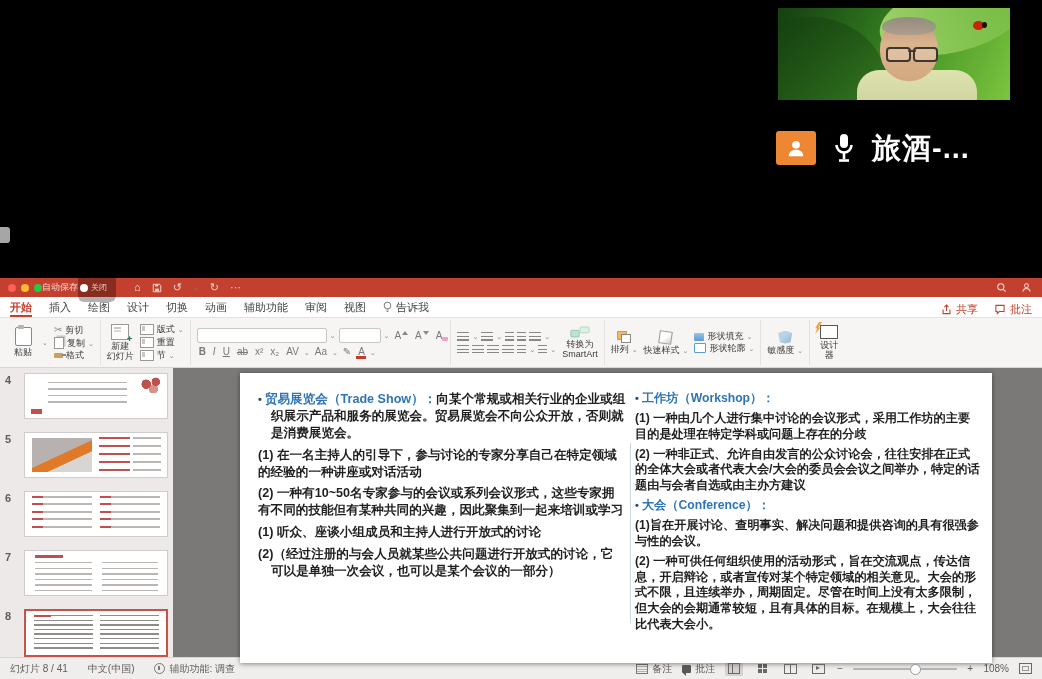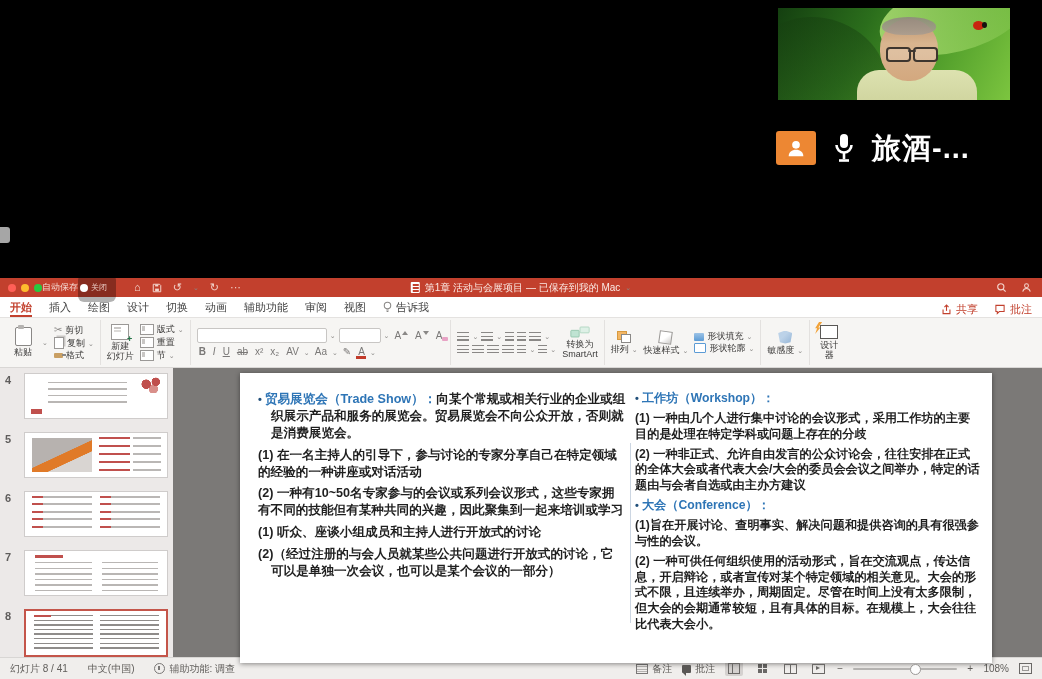--- a/index.html
+++ b/index.html
@@ -249,25 +249,20 @@
       <span class="glyph">⌂</span>
       <svg width="10" height="10" viewBox="0 0 16 16">
         <path d="M2 2h10l2 2v10H2z" fill="none" stroke="#f3d4cc" stroke-width="1.6"></path>
         <rect x="5" y="9" width="6" height="4" fill="#f3d4cc"></rect>
           <rect x="5" y="2.5" width="5" height="3" fill="#f3d4cc"></rect>
       </svg>
       <span class="glyph">↺</span>
       <span class="glyph chev">⌄</span>
       <span class="glyph">↻</span>
       <span class="glyph">···</span>
-    </div>
-    <div class="tb-title">
-      <span class="doc-ic"></span>
-      <span>第1章 活动与会展项目 — 已保存到我的 Mac</span>
-      <span class="chev">⌄</span>
     </div>
     <div class="tb-right">
       <svg width="11" height="11" viewBox="0 0 16 16">
         <circle cx="7" cy="7" r="4.5" fill="none" stroke="#f3d4cc" stroke-width="1.7"></circle>
         <line x1="10.5" y1="10.5" x2="14" y2="14" stroke="#f3d4cc" stroke-width="1.7"></line>
       </svg>
       <svg width="11" height="11" viewBox="0 0 16 16">
         <circle cx="8" cy="5.5" r="2.8" fill="none" stroke="#f3d4cc" stroke-width="1.5"></circle>
         <path d="M2.5 14c.8-3 3-4.4 5.5-4.4s4.7 1.4 5.5 4.4" fill="none" stroke="#f3d4cc" stroke-width="1.5"></path>
       </svg>

